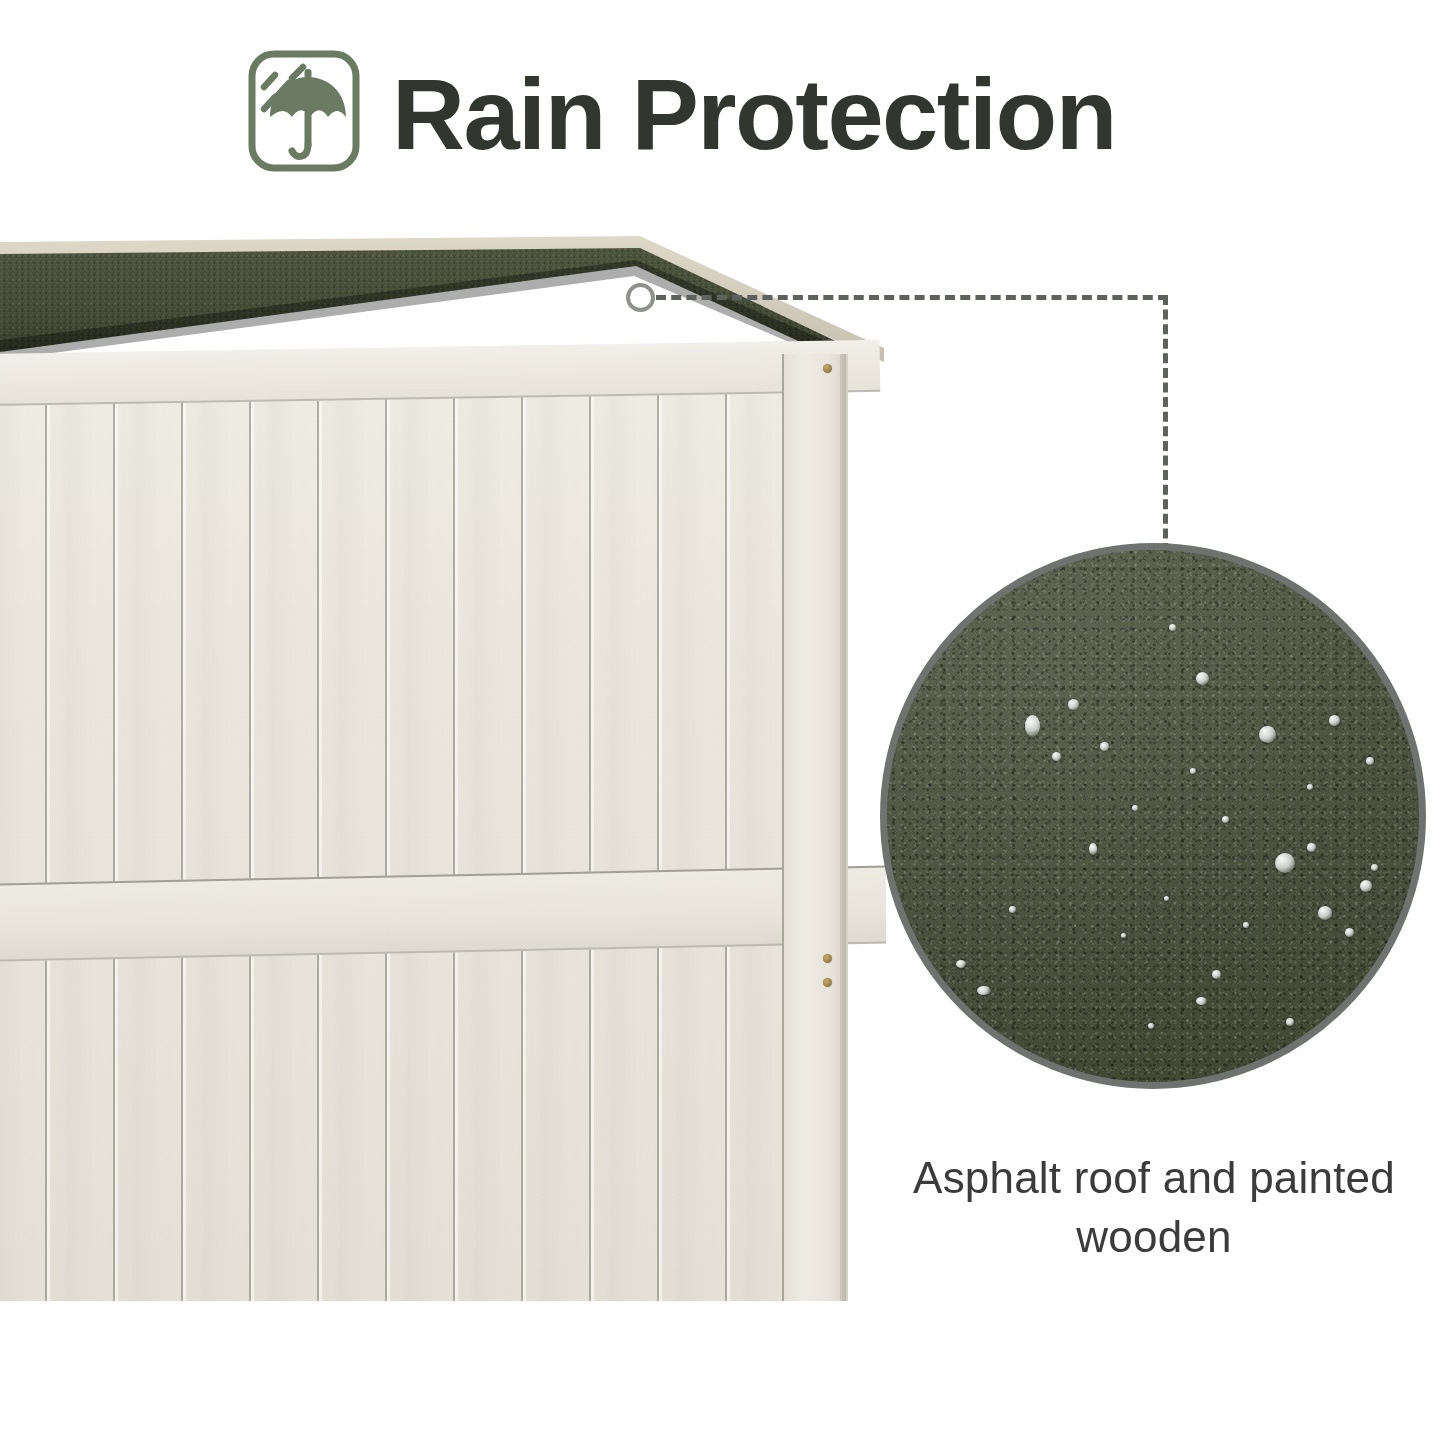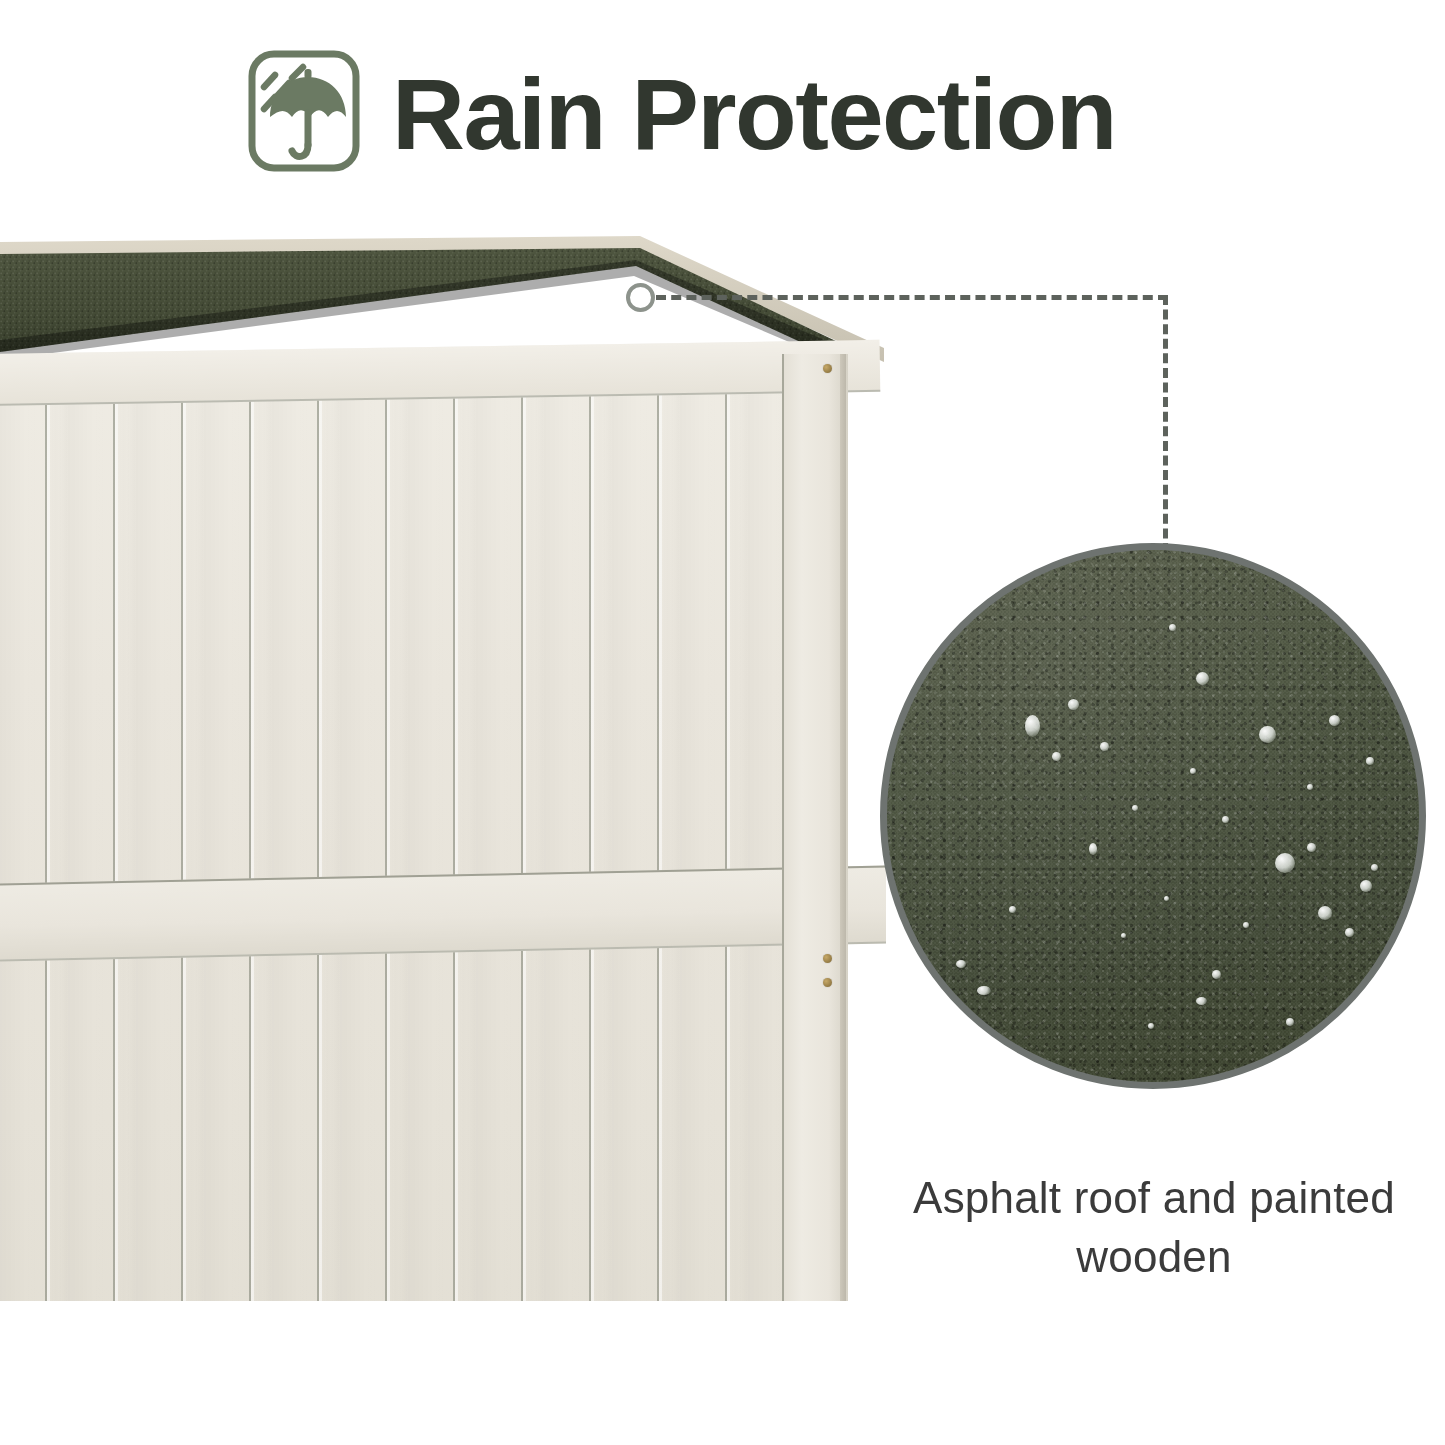--- a/index.html
+++ b/index.html
@@ -152,21 +152,21 @@
     background:radial-gradient(circle at 34% 30%, rgba(255,255,255,.97), rgba(236,240,236,.78) 48%, rgba(150,158,146,.42) 80%, rgba(0,0,0,0) 100%);
     box-shadow:0 1px 2px rgba(0,0,0,.28);
   }
 
   
   #caption{
     position:absolute;left:880px;top:1148px;width:548px;
     text-align:center;color:#3b3b3b;
     font-size:44px;font-weight:300;line-height:1.35;letter-spacing:.2px;
   }
-  #caption span{display:block;margin-top:20px;}
+  #caption span{display:block;}
 </style>
 </head>
 <body>
 
 <div id="stage">
 
   <div id="header">
 
     <div id="feature-icon">
       <svg viewBox="0 0 112 122" xmlns="http://www.w3.org/2000/svg">

